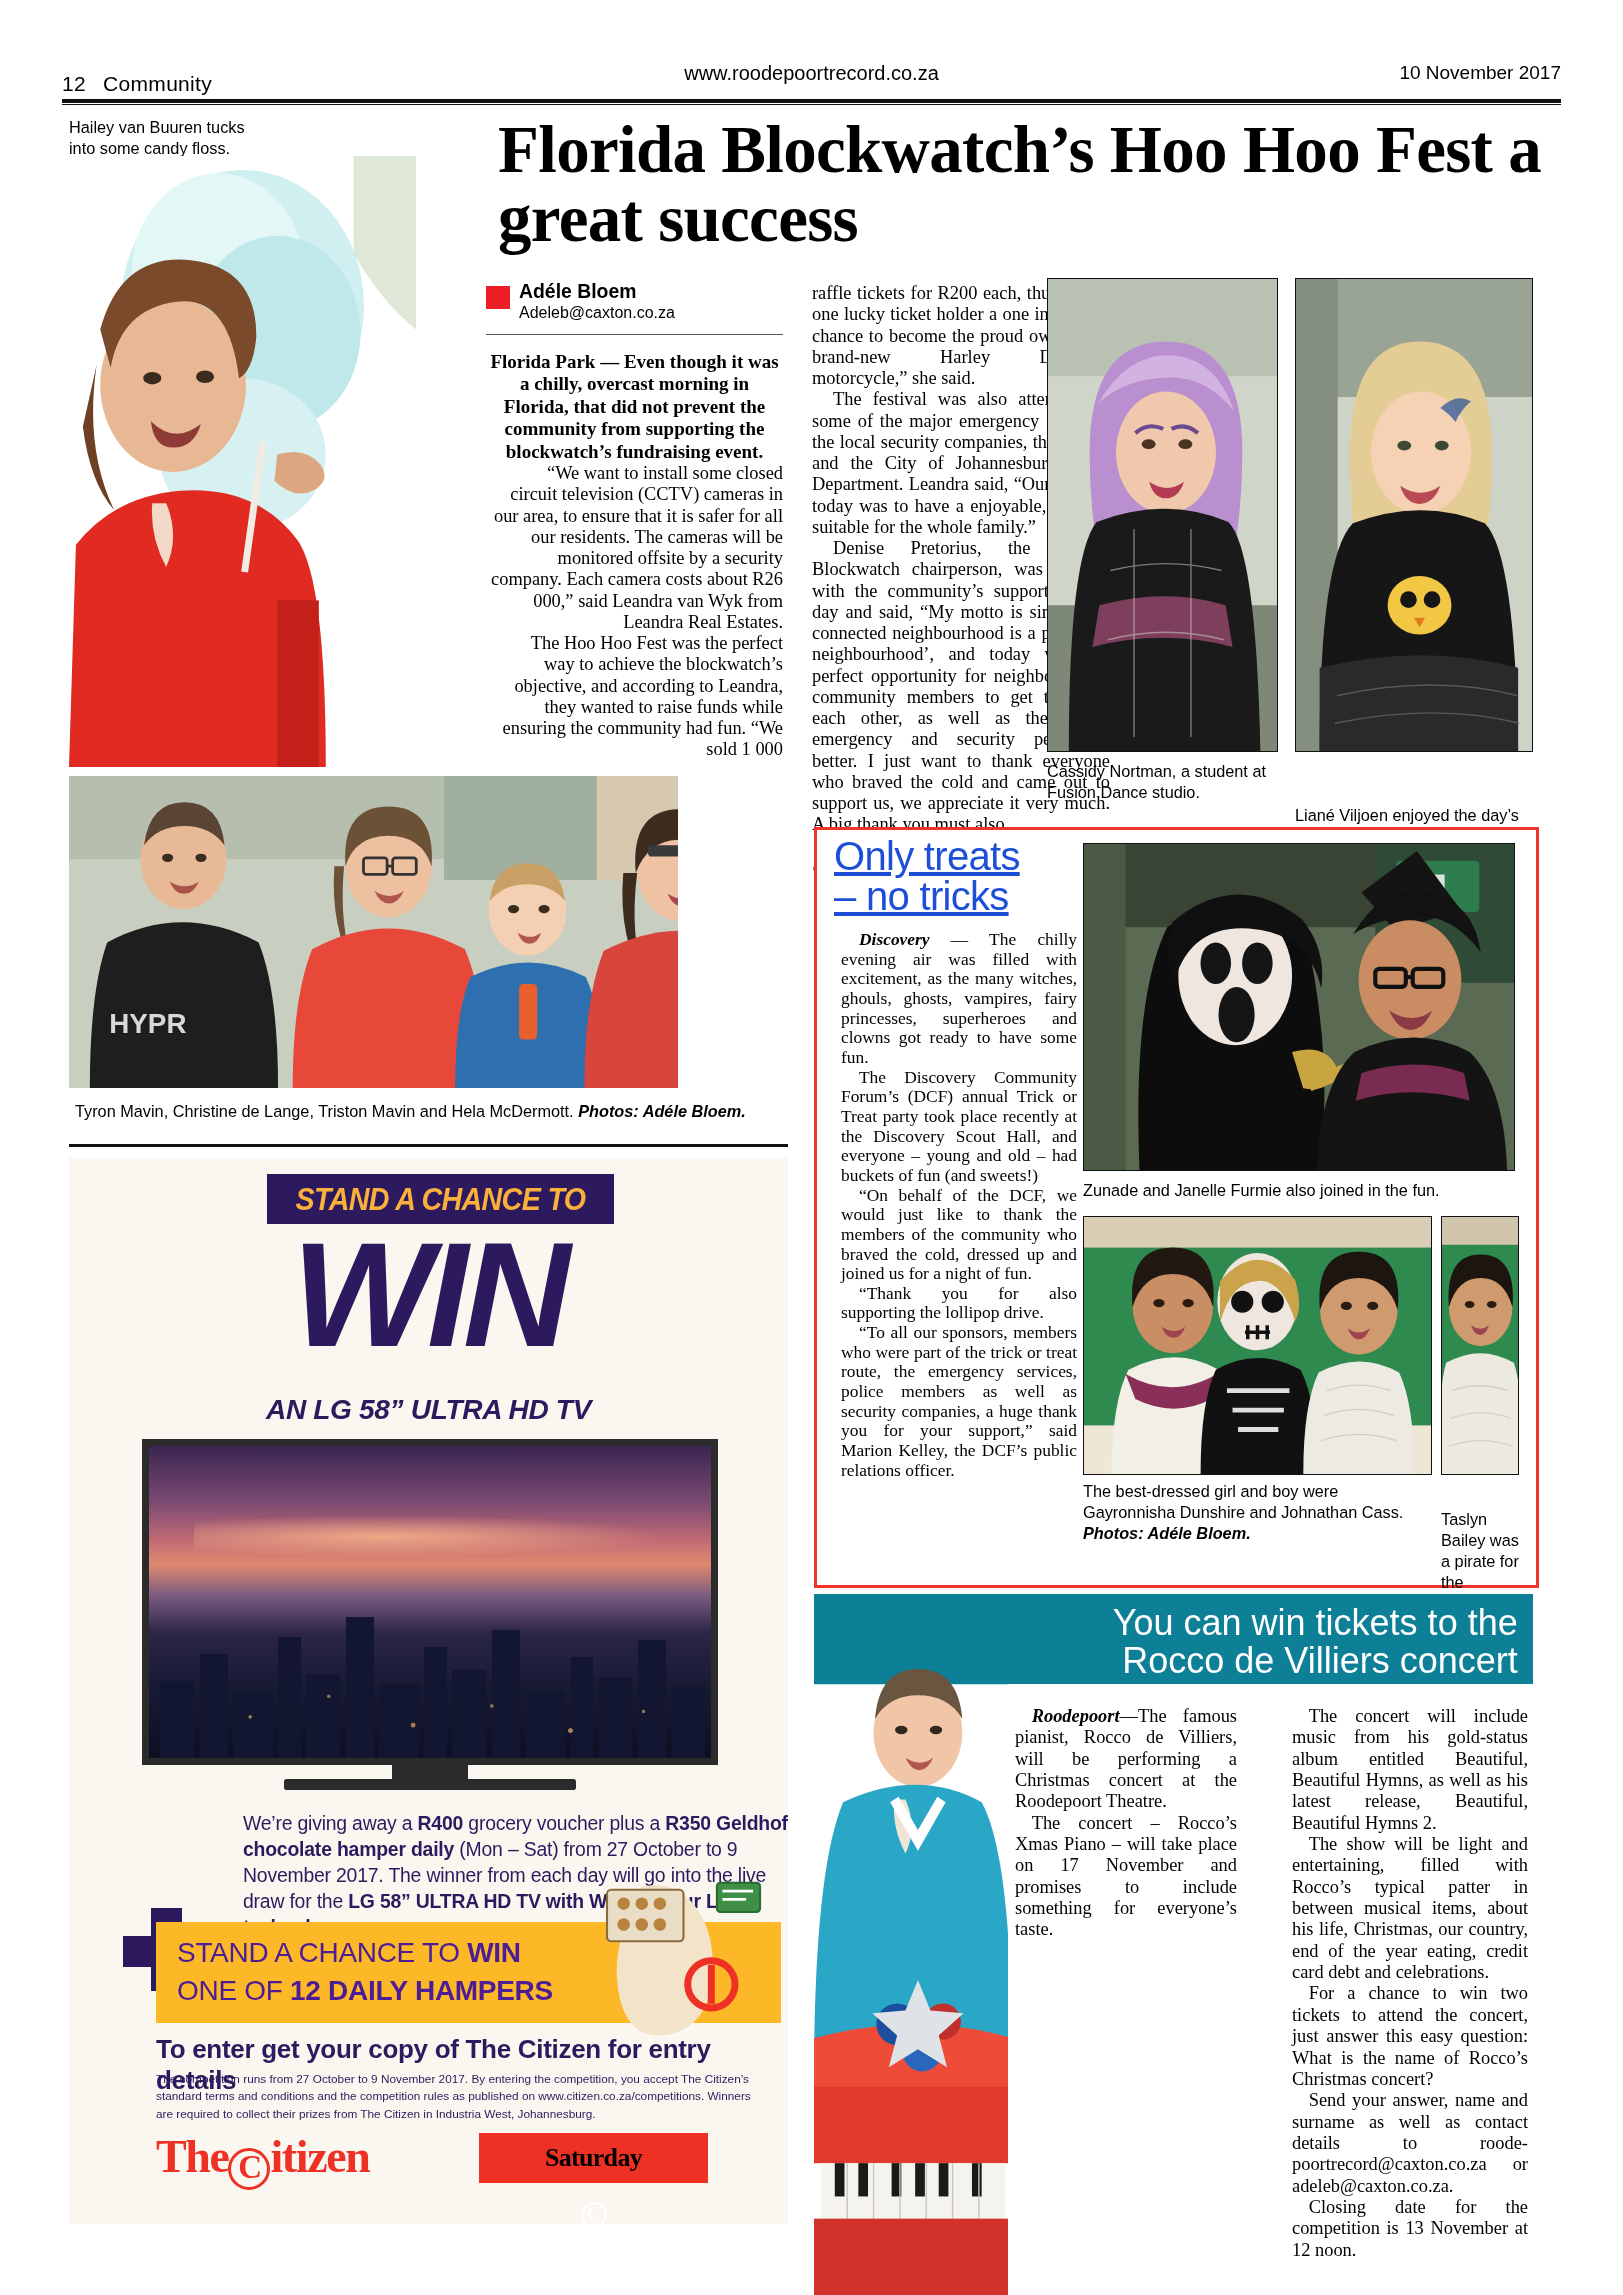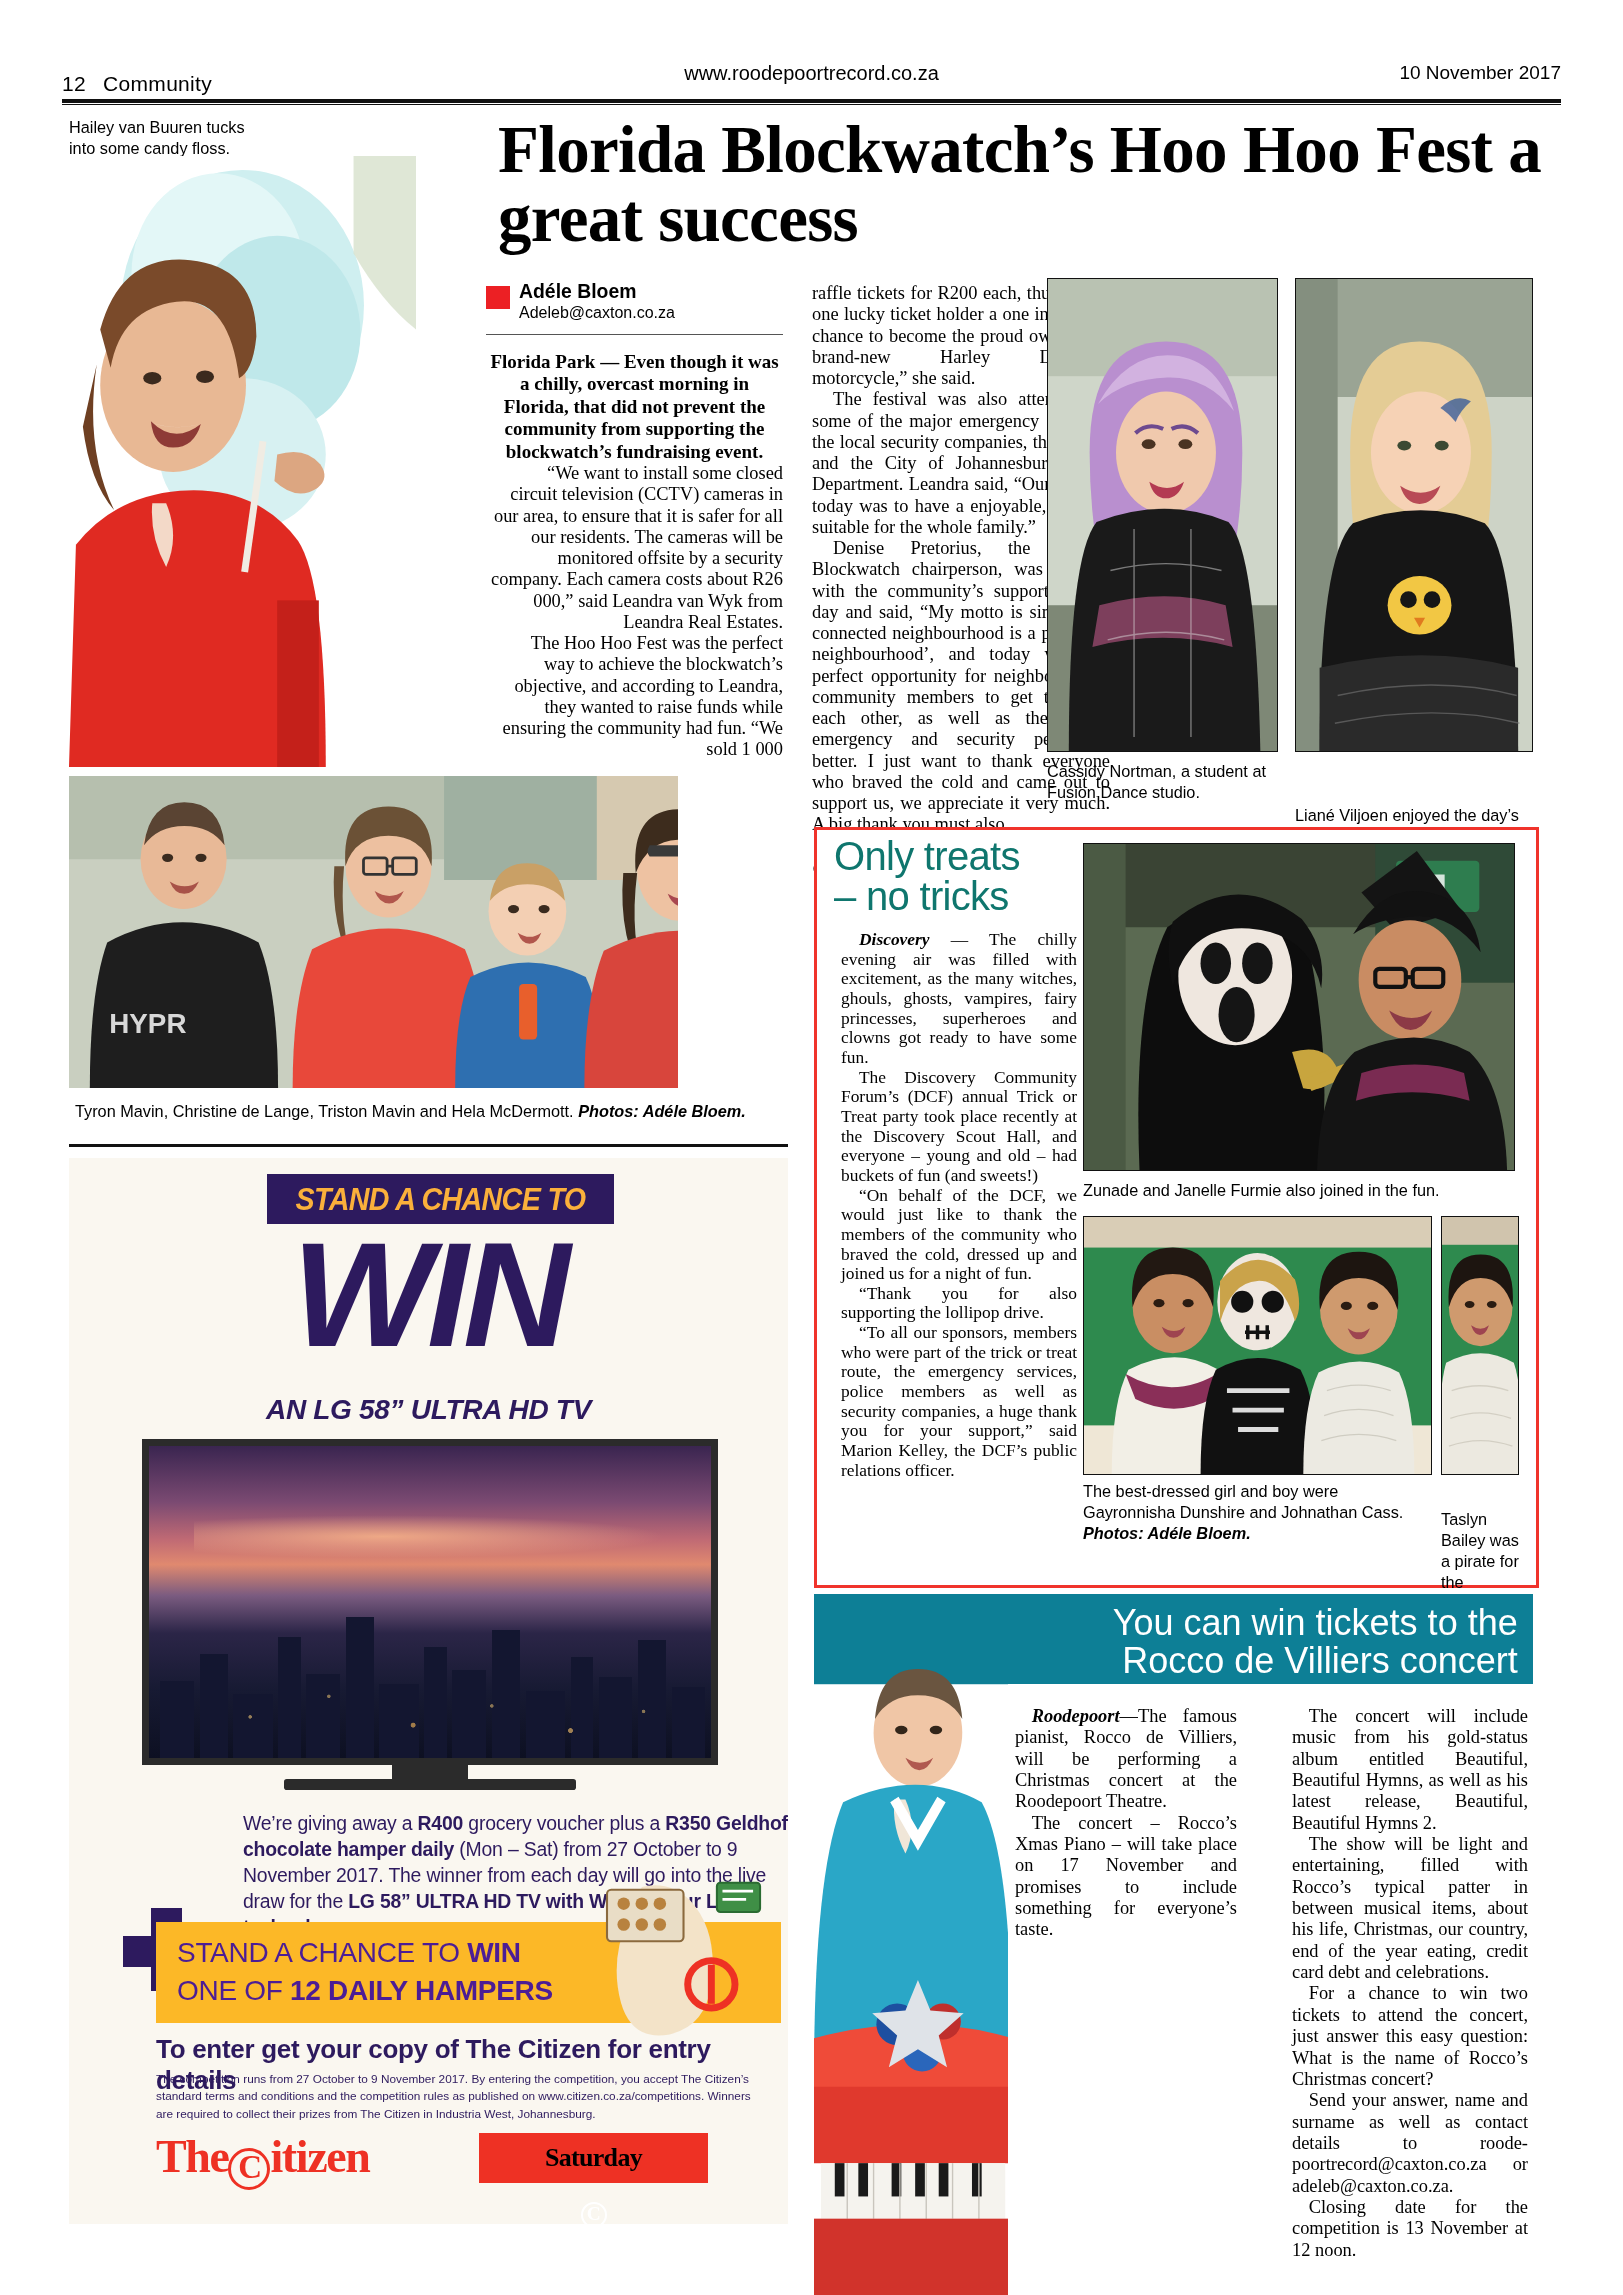--- a/index.html
+++ b/index.html
@@ -63,21 +63,21 @@
   #photo-cassidy{left:1047px;top:278px;width:229px;height:472px;}
   #cap-cassidy{left:1047px;top:761px;width:229px;}
   #photo-liane{left:1295px;top:278px;width:236px;height:472px;}
   #cap-liane{left:1295px;top:761px;width:236px;margin-top:44px;}
 
   
   #treats-box{position:absolute;left:814px;top:827px;width:719px;height:755px;
               border:3.5px solid #f0332b;background:#fff;}
   #treats-title{position:absolute;left:834px;top:836px;width:243px;
                 font-family:"Liberation Sans",sans-serif;font-size:40px;line-height:1.0;
-                letter-spacing:-0.7px;color:#0f766e;}
+                letter-spacing:-0.7px;color:#1d4ed8;text-decoration:underline;}
   #treats-col{left:841px;top:930px;width:236px;font-size:17.4px;line-height:1.13;}
   #treats-col p{text-indent:18px;}
   #treats-col .dl{font-weight:bold;font-style:italic;}
   #photo-zunade{left:1083px;top:843px;width:430px;height:326px;}
   #cap-zunade{left:1083px;top:1180px;width:437px;}
   #photo-best{left:1083px;top:1216px;width:347px;height:257px;}
   #cap-best{left:1083px;top:1481px;width:347px;}
   #photo-taslyn{left:1441px;top:1216px;width:76px;height:257px;}
   #cap-taslyn{left:1441px;top:1481px;width:83px;margin-top:28px;}
 

